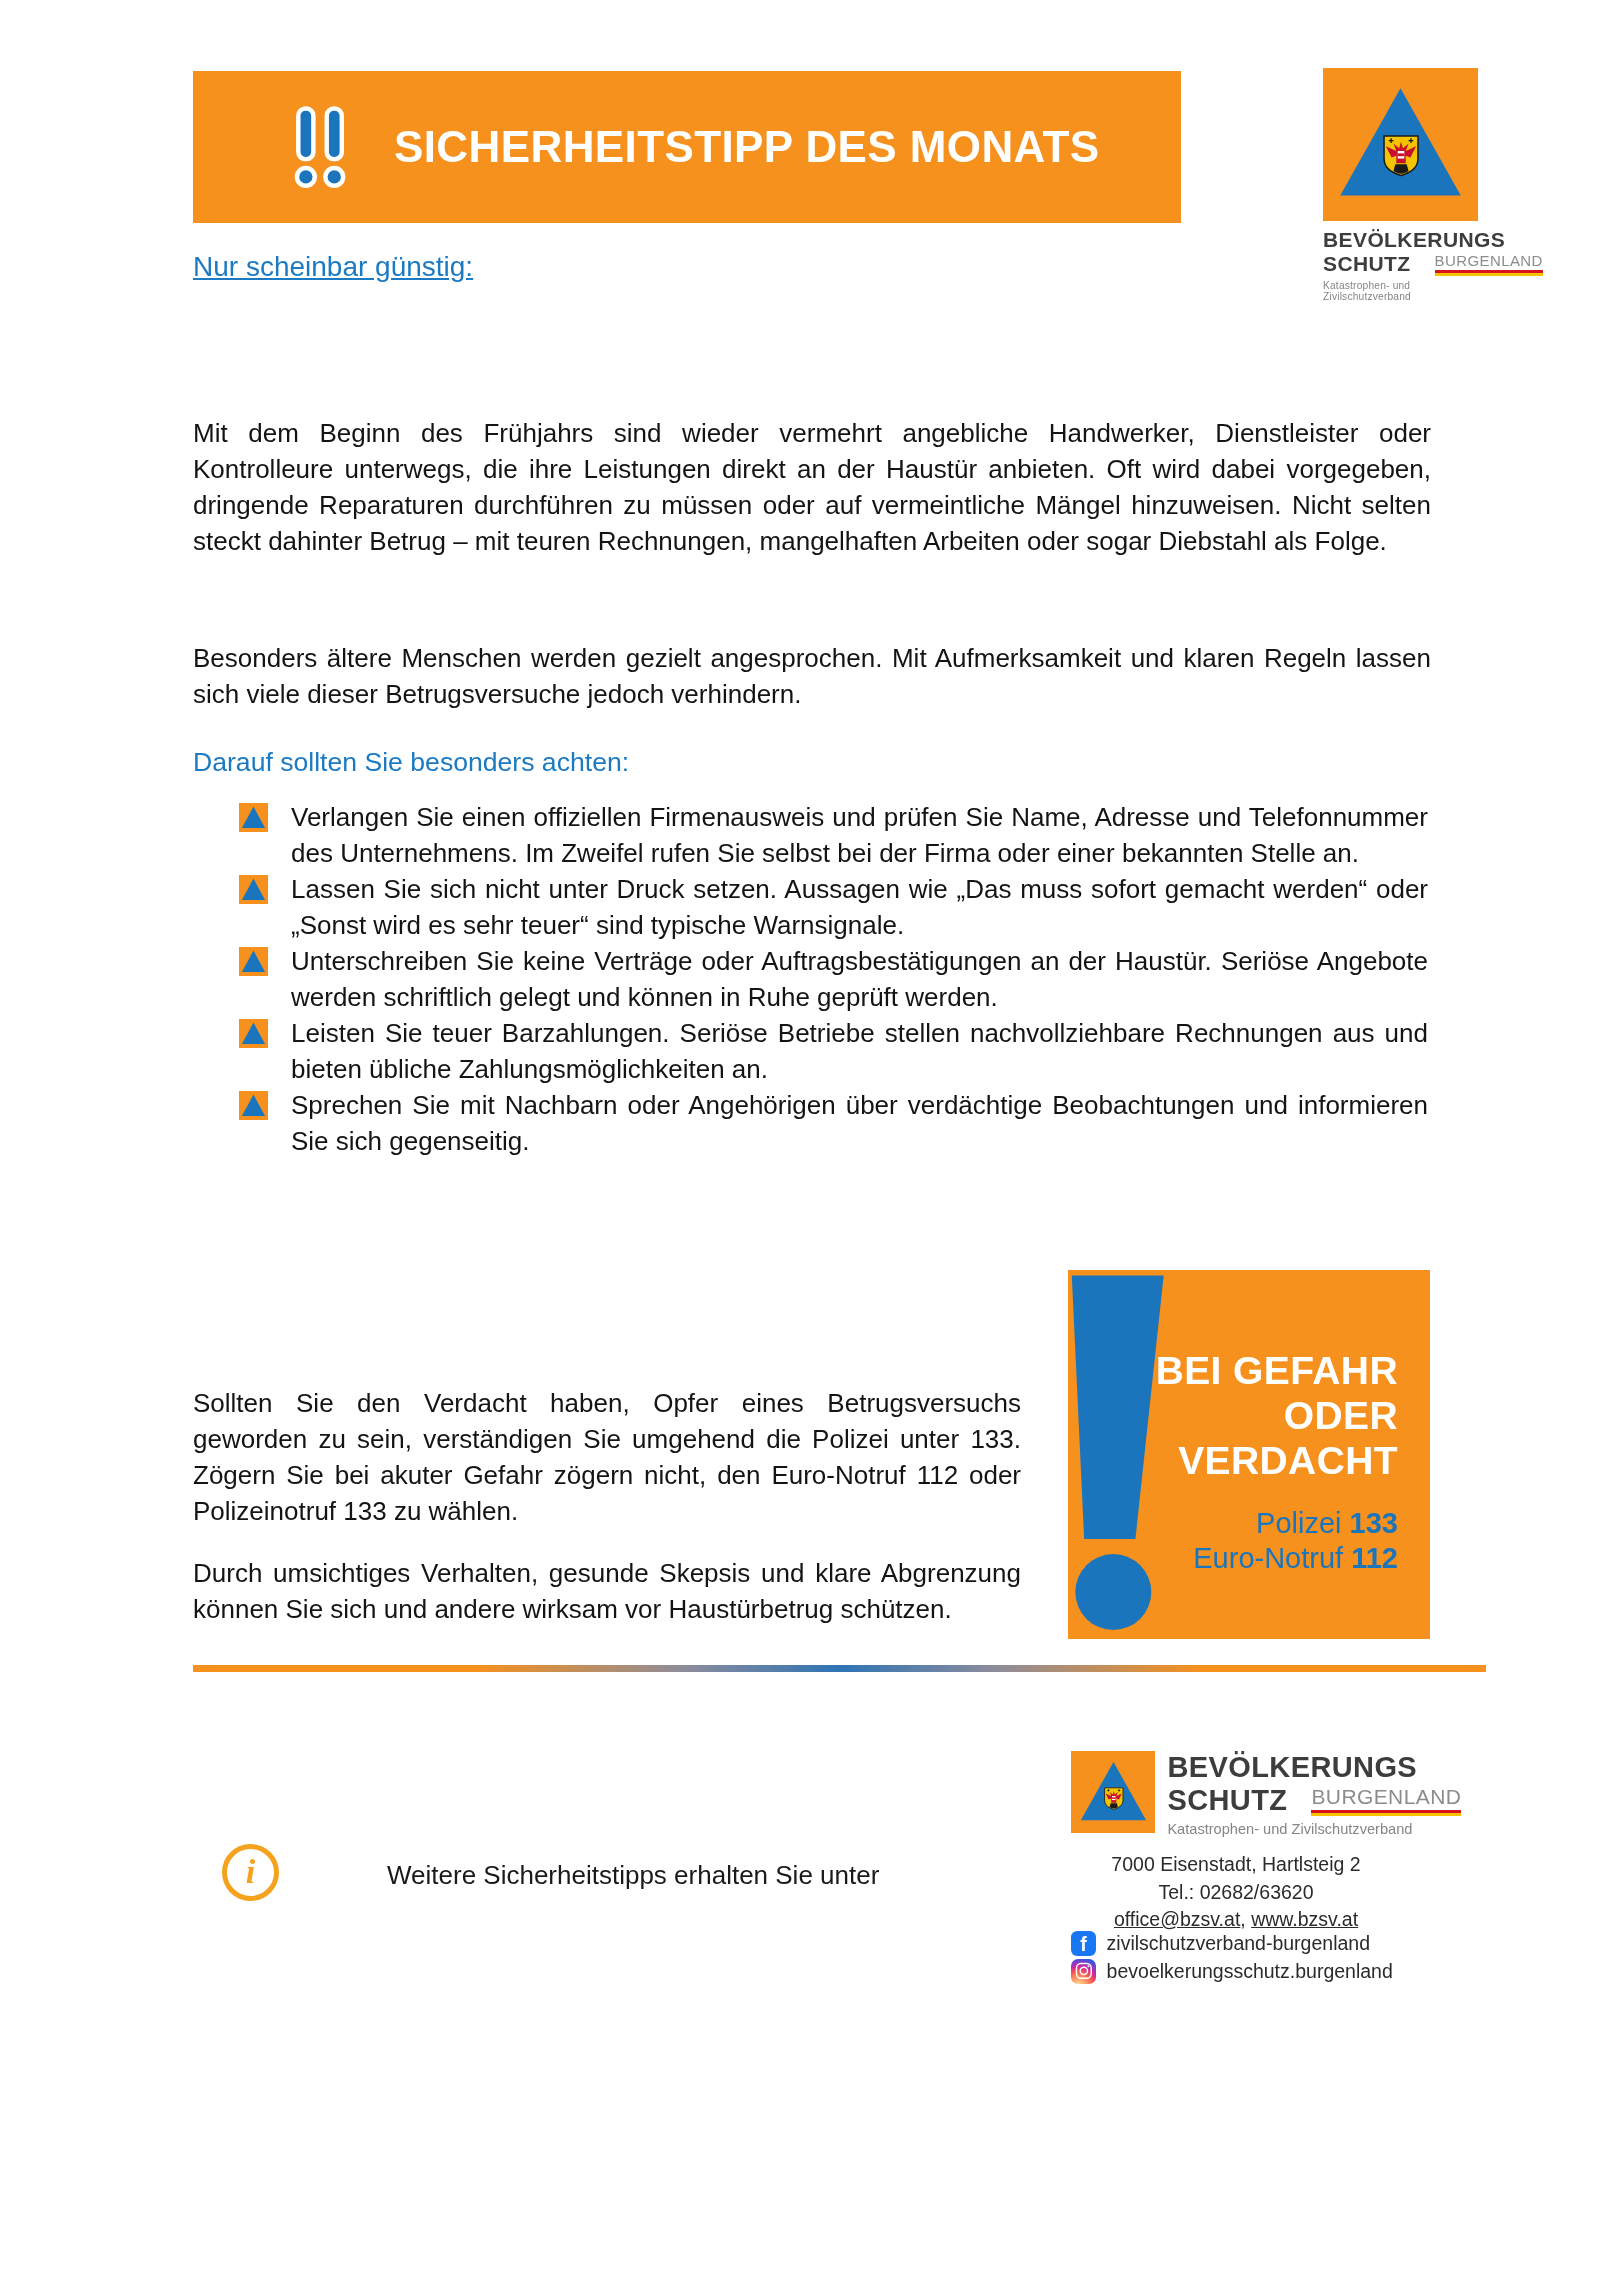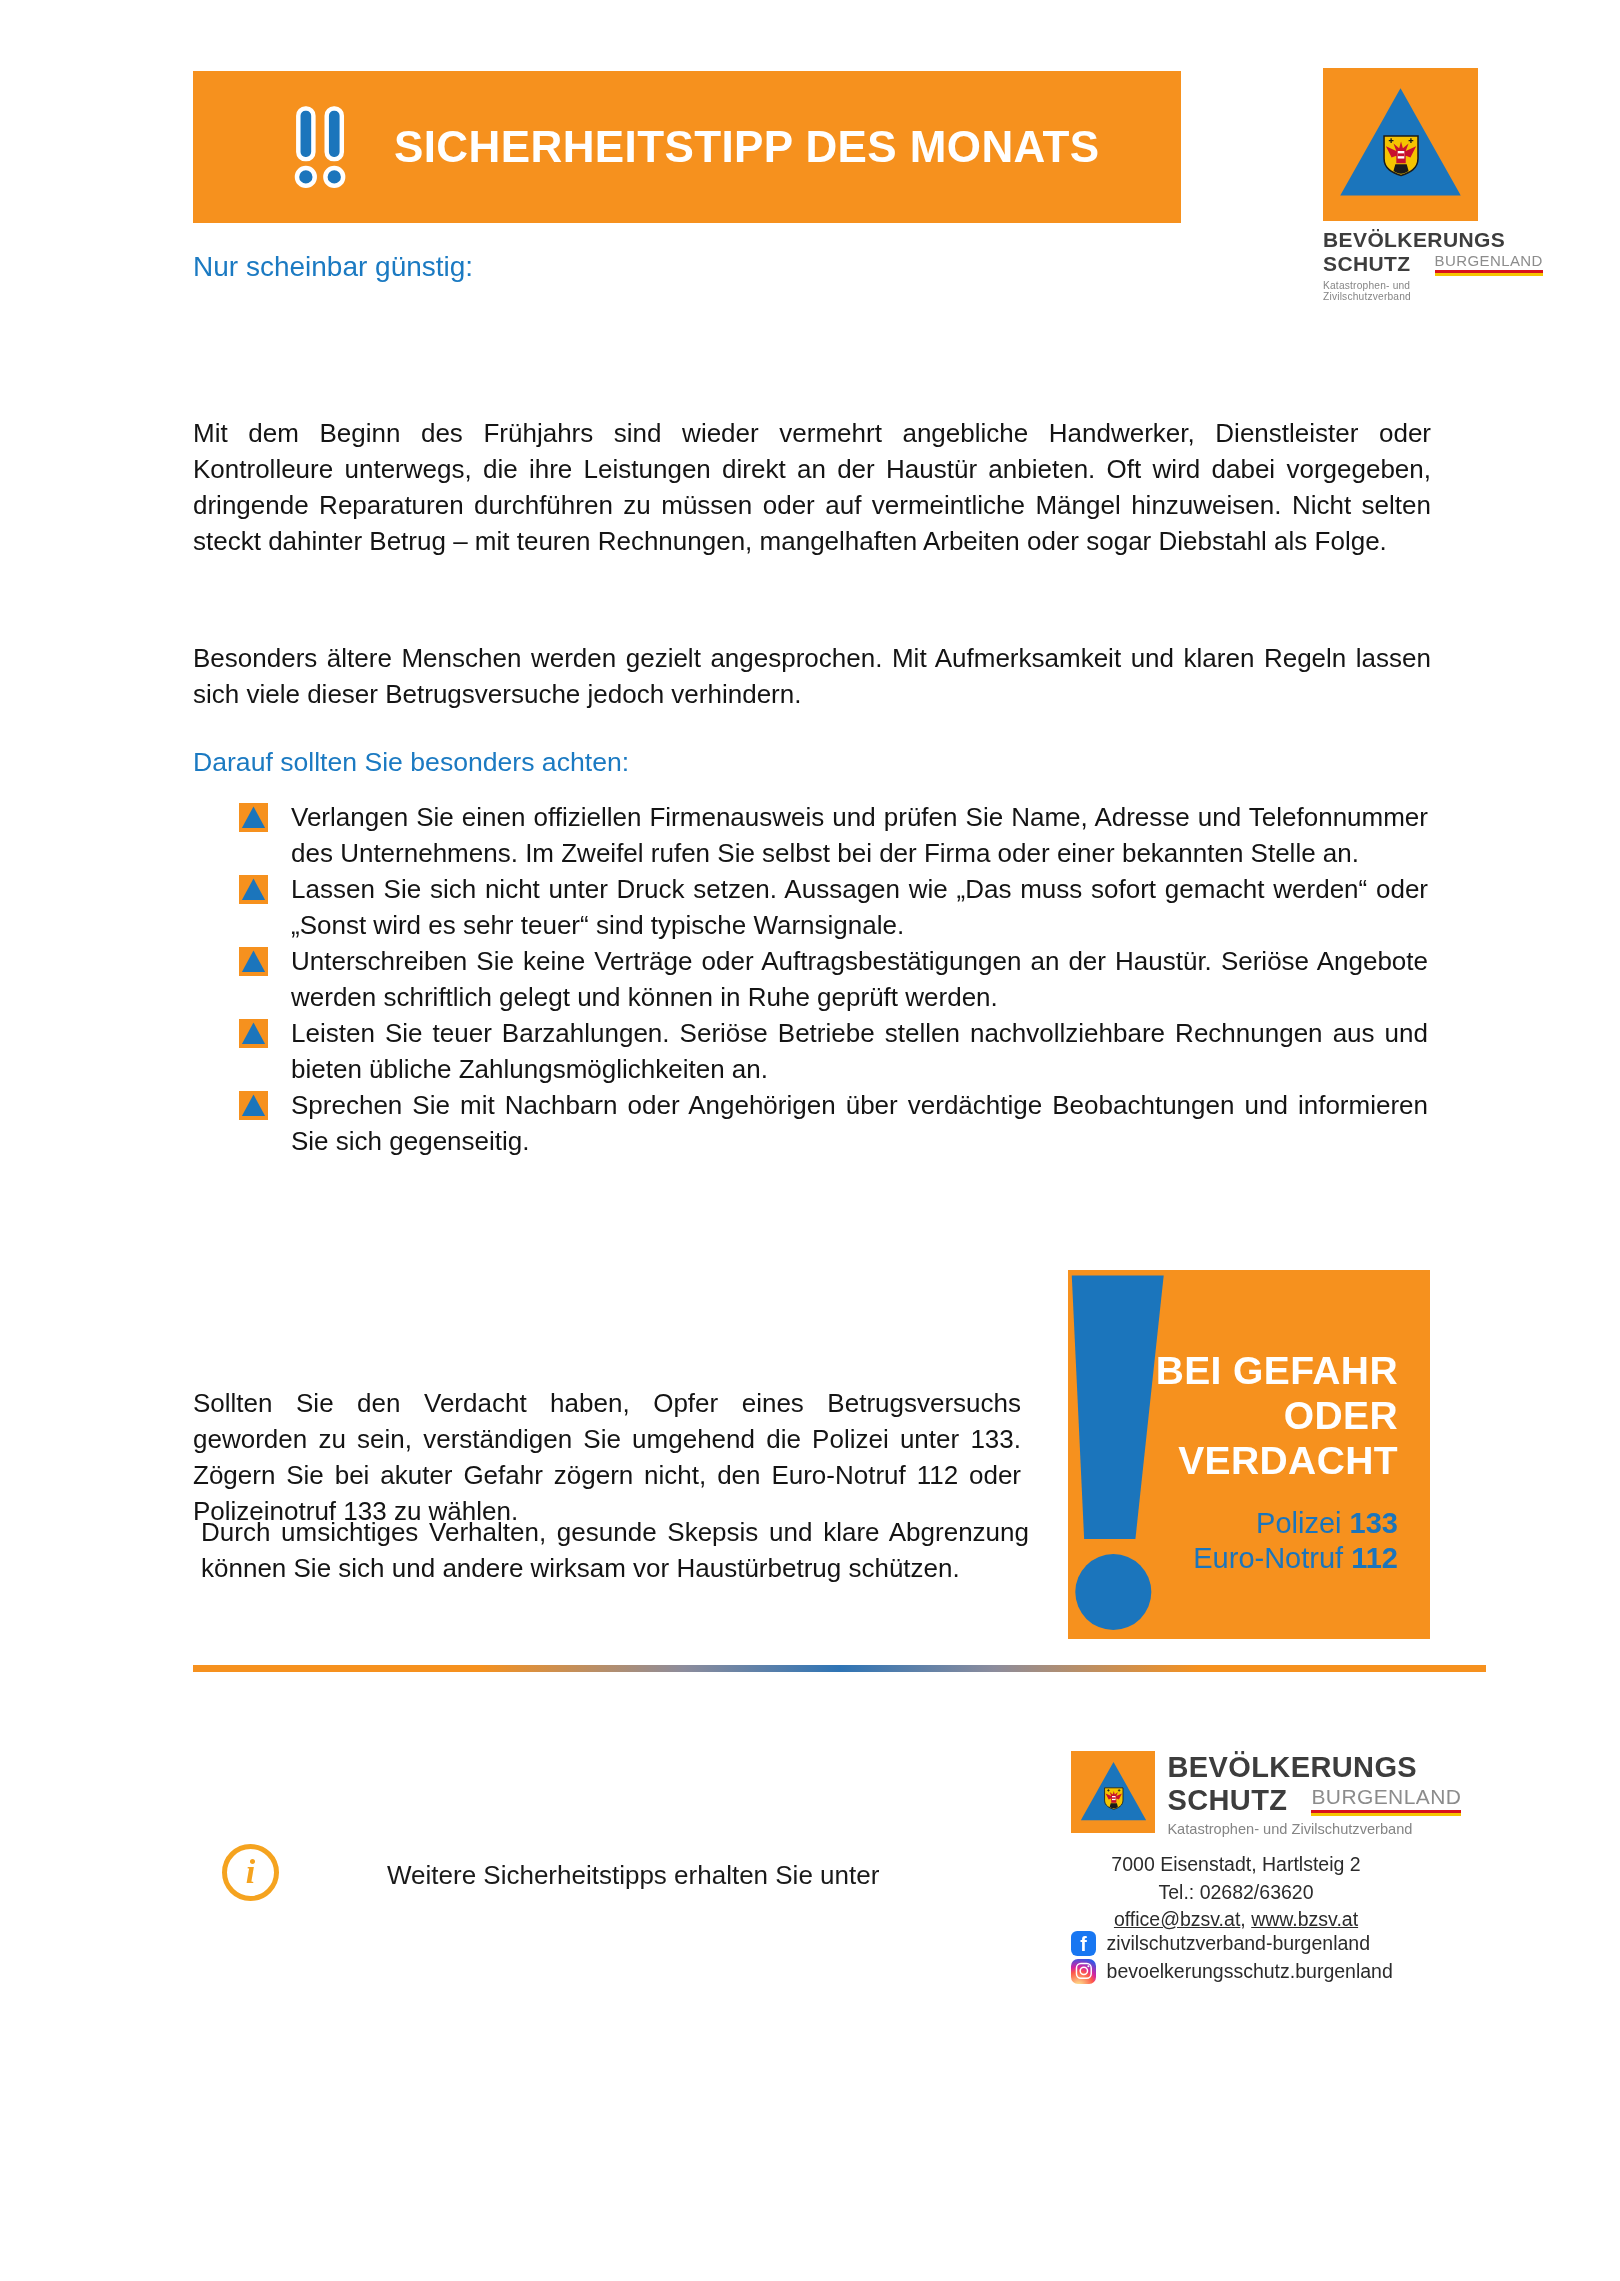--- a/index.html
+++ b/index.html
@@ -50,21 +50,21 @@
   .logo-footer { left: 1071px; top: 1751px; display: flex; gap: 12.4px; width: 355px; }
   .logo-footer .logo-square { width: 84px; height: 82px; flex: 0 0 auto; }
   .logo-footer .logo-line1 { font-size: 29px; letter-spacing: 0.4px; }
   .logo-footer .logo-line2 { font-size: 29px; letter-spacing: 0.4px; }
   .logo-footer .logo-region { font-size: 21px; }
   .logo-footer .logo-tagline { font-size: 14.6px; margin-top: 3.5px; }
 
   
   .kicker {
     position: absolute; left: 193px; top: 251px;
-    color: #1B7AC2; font-size: 28px;
+    color: #1B7AC2; font-size: 28px; text-decoration: underline;
   }
   .article-title {
     position: absolute; left: 193px; top: 294px;
     color: #1B7AC2; font-weight: bold; font-size: 39px; line-height: 50px;
     letter-spacing: -0.4px;
   }
   .body-par {
     position: absolute; left: 193px; width: 1238px;
     font-size: 26px; line-height: 36px; text-align: justify; color: #141414;
   }
@@ -92,21 +92,21 @@
   .alert-line { color: #ffffff; font-weight: bold; font-size: 39px; line-height: 45px; letter-spacing: 0.4px; }
   .alert-numbers { margin-top: 23px; color: #1B75BC; font-size: 29px; line-height: 35px; }
   .alert-numbers b { font-weight: bold; }
 
   
   .outro-par {
     position: absolute; left: 193px; width: 828px;
     font-size: 26px; line-height: 36px; text-align: justify; color: #141414;
   }
   .par-3 { top: 1385px; }
-  .par-4 { top: 1514px; margin-left: 8px; }
+  .par-4 { top: 1555px; }
 
   .divider {
     position: absolute; left: 193px; top: 1665px; width: 1293px; height: 7px;
     background: linear-gradient(to right,
       #F6911E 0%, #F6911E 22%, #8C8C9C 38%, #2E74B5 50%, #8C8C9C 62%, #F6911E 78%, #F6911E 100%);
   }
 
   
   .info-badge {
     position: absolute; left: 222px; top: 1844px; width: 57px; height: 57px;

